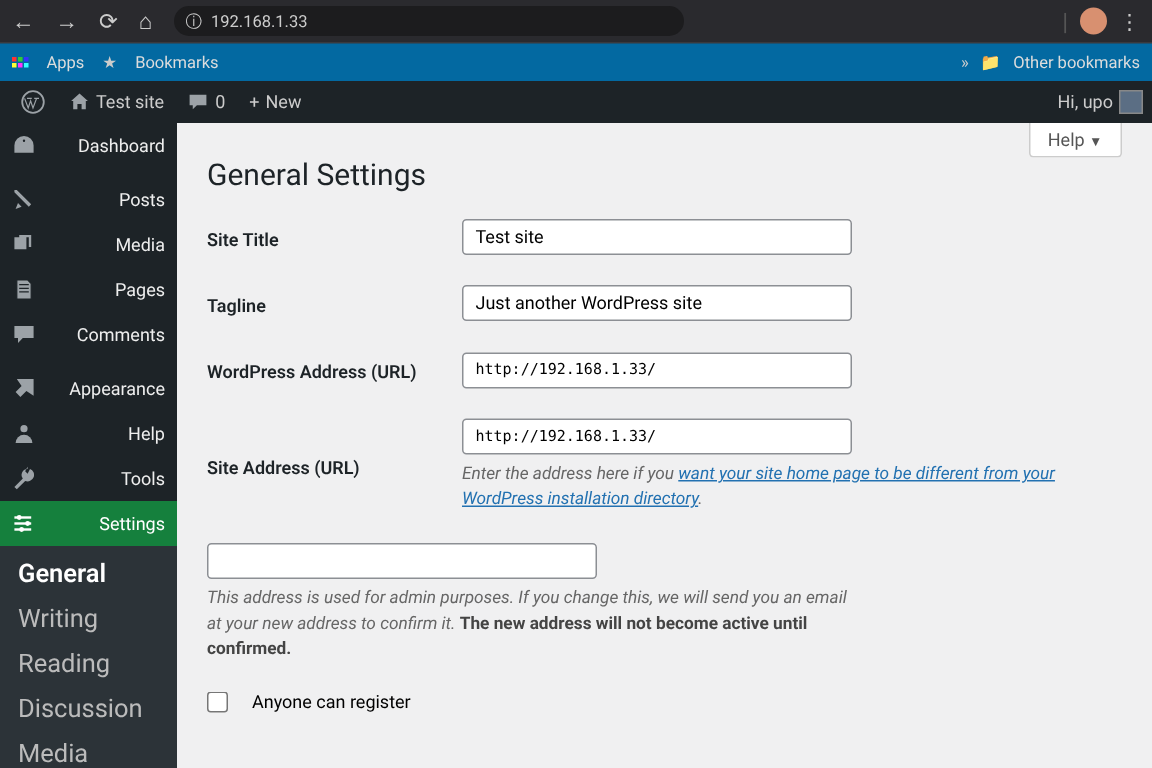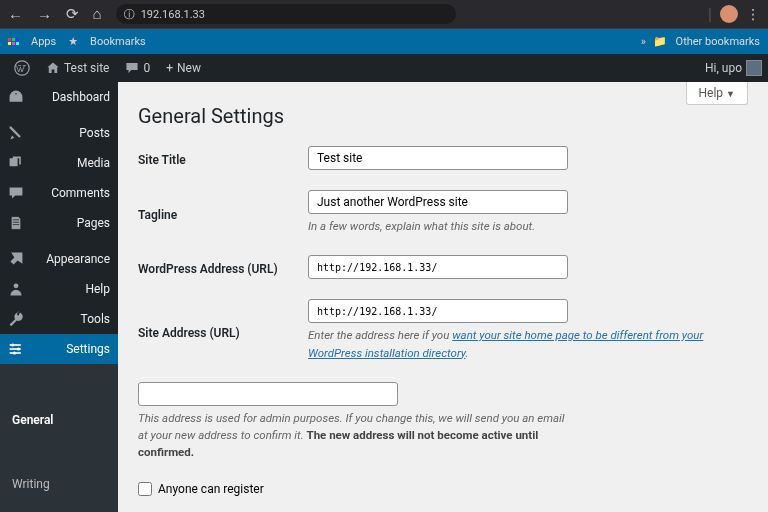--- a/index.html
+++ b/index.html
@@ -29,41 +29,41 @@
     .wp-adminbar { background: #1d2327; height: 28px; display: flex; align-items: center; color: #ccc; font-size: 12px; padding: 0 6px; }
     .adminbar-item { display: flex; align-items: center; gap: 4px; padding: 0 8px; height: 100%; }
     .adminbar-right { margin-left: auto; display: flex; align-items: center; gap: 4px; }
     .user-av { width: 16px; height: 16px; background: #5b6e84; border: 1px solid #888; }
 
     
     .wp-body { display: flex; height: calc(512px - 28px - 26px - 28px); }
     .sidebar { width: 118px; background: #1d2327; color: #eee; font-size: 12px; overflow: hidden; }
     .side-item { display: flex; align-items: center; gap: 8px; padding: 7px 8px; cursor: pointer; color: #eee; justify-content: space-between; }
     .side-item svg { width: 16px; height: 16px; fill: #9ca2a7; flex-shrink: 0; }
-    .side-item.current { background: #0369a1; color: #fff; position: relative; }
+    .side-item.current { background: #15803d; color: #fff; position: relative; }
     .side-item.current svg { fill: #fff; }
     .side-item.current::after { content: ''; position: absolute; right: -8px; top: 50%; margin-top: -8px; border: 8px solid transparent; border-right-color: #f0f0f1; }
     .side-sub { background: #2c3338; padding: 4px 0; }
-    .side-sub-item { padding: 5px 20px 5px 12px; font-size: 12px; color: #bbb; cursor: pointer; margin-top: 40px; }
+    .side-sub-item { padding: 5px 20px 5px 12px; font-size: 17px; color: #bbb; cursor: pointer; }
     .side-sub-item.active { color: #fff; font-weight: 600; }
     .side-sep { height: 6px; }
 
     
     .content { flex: 1; padding: 10px 20px 20px 20px; overflow-y: auto; position: relative; }
     .help-tab { position: absolute; top: 0; right: 20px; background: #fff; border: 1px solid #ccc; border-top: none; padding: 4px 12px; font-size: 12px; color: #555; cursor: pointer; border-radius: 0 0 3px 3px; }
     h1.page-title { font-size: 20px; font-weight: 400; color: #1d2327; margin: 12px 0 18px; }
     .form-row { display: flex; align-items: center; margin-bottom: 20px; }
     .form-label { width: 170px; font-size: 12px; font-weight: 600; color: #1d2327; padding-top: 4px; }
     .form-field { flex: 1; }
     .form-field input[type=text] { width: 260px; padding: 3px 8px; border: 1px solid #8c8f94; border-radius: 3px; font-size: 12px; height: 24px; background: #fff; }
     .form-field input.mono { font-family: Consolas, Monaco, monospace; font-size: 10px; }
     .desc { font-size: 11.5px; font-style: italic; color: #666; margin-top: 4px; max-width: 430px; line-height: 1.5; }
     .desc a { color: #2271b1; text-decoration: underline; }
     .desc strong { font-weight: 700; font-style: normal; color: #444; }
-    .chk { display: flex; align-items: center; gap: 6px; font-size: 12px; }
+    .chk { display: flex; align-items: center; gap: 16px; font-size: 12px; }
     .chk input { width: 14px; height: 14px; }
   </style>
 </head>
 <body>
 
 <div class="browser-chrome">
   <span class="br-btn">←</span>
   <span class="br-btn">→</span>
   <span class="br-btn">⟳</span>
   <span class="br-btn">⌂</span>
@@ -143,29 +143,29 @@
       <span>Posts</span>
     </div>
     <div class="side-item">
       <svg viewBox="0 0 20 20">
           <path d="M2 4h10v10H2zM6 2h10v10h-2V4H6z"></path>
         </svg>
       <span>Media</span>
     </div>
     <div class="side-item">
       <svg viewBox="0 0 20 20">
+          <path d="M4 2h9l3 3v13H4zM6 6h8M6 9h8M6 12h8" stroke="#1d2327" stroke-width="1"></path>
+        </svg>
+      <span>Pages</span>
+    </div>
+    <div class="side-item">
+      <svg viewBox="0 0 20 20">
           <path d="M2 3h16v10H9l-4 4v-4H2z"></path>
         </svg>
       <span>Comments</span>
-    </div>
-    <div class="side-item">
-      <svg viewBox="0 0 20 20">
-          <path d="M4 2h9l3 3v13H4zM6 6h8M6 9h8M6 12h8" stroke="#1d2327" stroke-width="1"></path>
-        </svg>
-      <span>Pages</span>
     </div>
     <div class="side-sep"></div>
     <div class="side-item">
       <svg viewBox="0 0 20 20">
           <path d="M4 2l4 6-5 5 4 4 5-5 6 4V2z"></path>
         </svg>
       <span>Appearance</span>
     </div>
     <div class="side-item">
       <svg viewBox="0 0 20 20">
@@ -210,21 +210,20 @@
 
     <div class="form-row">
       <div class="form-label">Site Title</div>
       <div class="form-field"><input type="text" value="Test site" style=""></div>
     </div>
 
     <div class="form-row">
       <div class="form-label">Tagline</div>
       <div class="form-field">
         <input type="text" value="Just another WordPress site" style="">
-        <p class="desc">In a few words, explain what this site is about.</p>
       </div>
     </div>
 
     <div class="form-row">
       <div class="form-label">WordPress Address (URL)</div>
       <div class="form-field"><input type="text" class="mono" value="http://192.168.1.33/" style=""></div>
     </div>
 
     <div class="form-row">
       <div class="form-label">Site Address (URL)</div>

